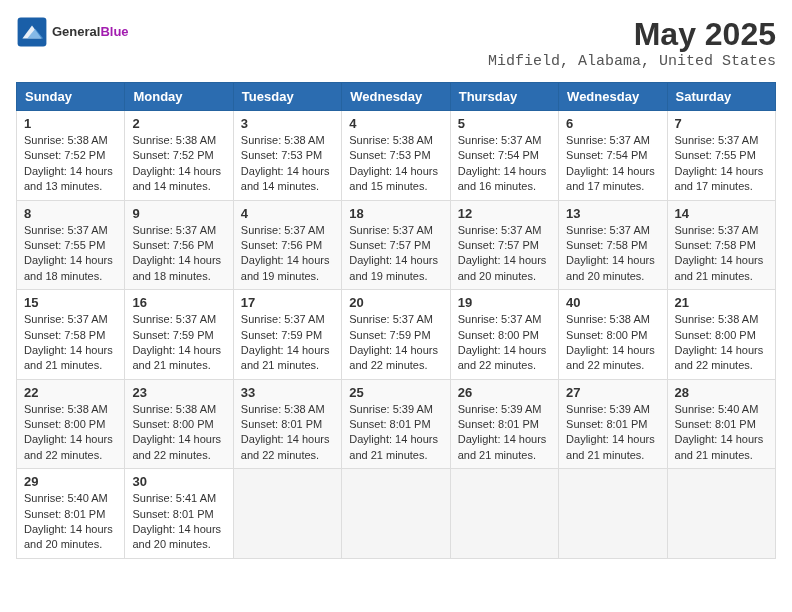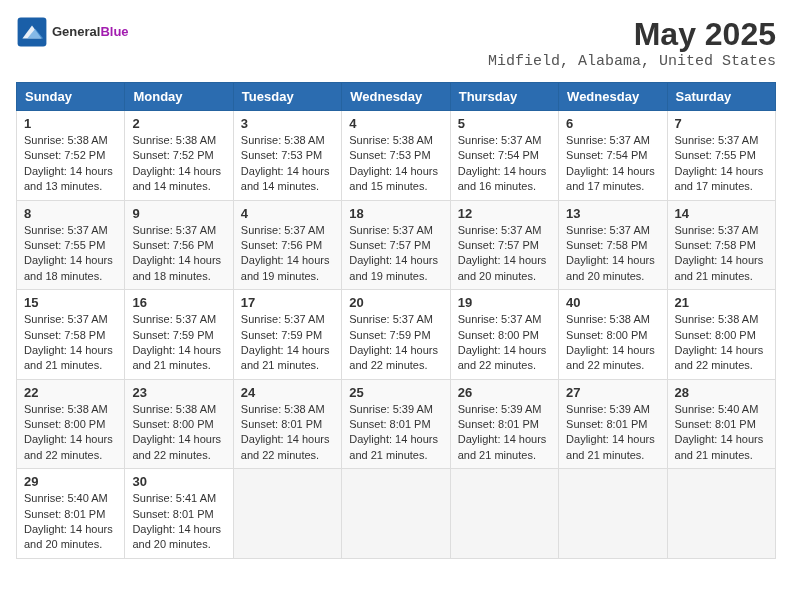--- a/index.html
+++ b/index.html
@@ -309,21 +309,21 @@
       </td>
         <td>
         <span class="day-number">23</span>
         <div class="day-info">
           Sunrise: 5:38 AM<br>
           Sunset: 8:00 PM<br>
           Daylight: 14 hours and 22 minutes.
         </div>
       </td>
         <td>
-        <span class="day-number">24</span>
+        <span class="day-number">33</span>
         <div class="day-info">
           Sunrise: 5:38 AM<br>
           Sunset: 8:01 PM<br>
           Daylight: 14 hours and 22 minutes.
         </div>
       </td>
         <td>
         <span class="day-number">25</span>
         <div class="day-info">
           Sunrise: 5:39 AM<br>

